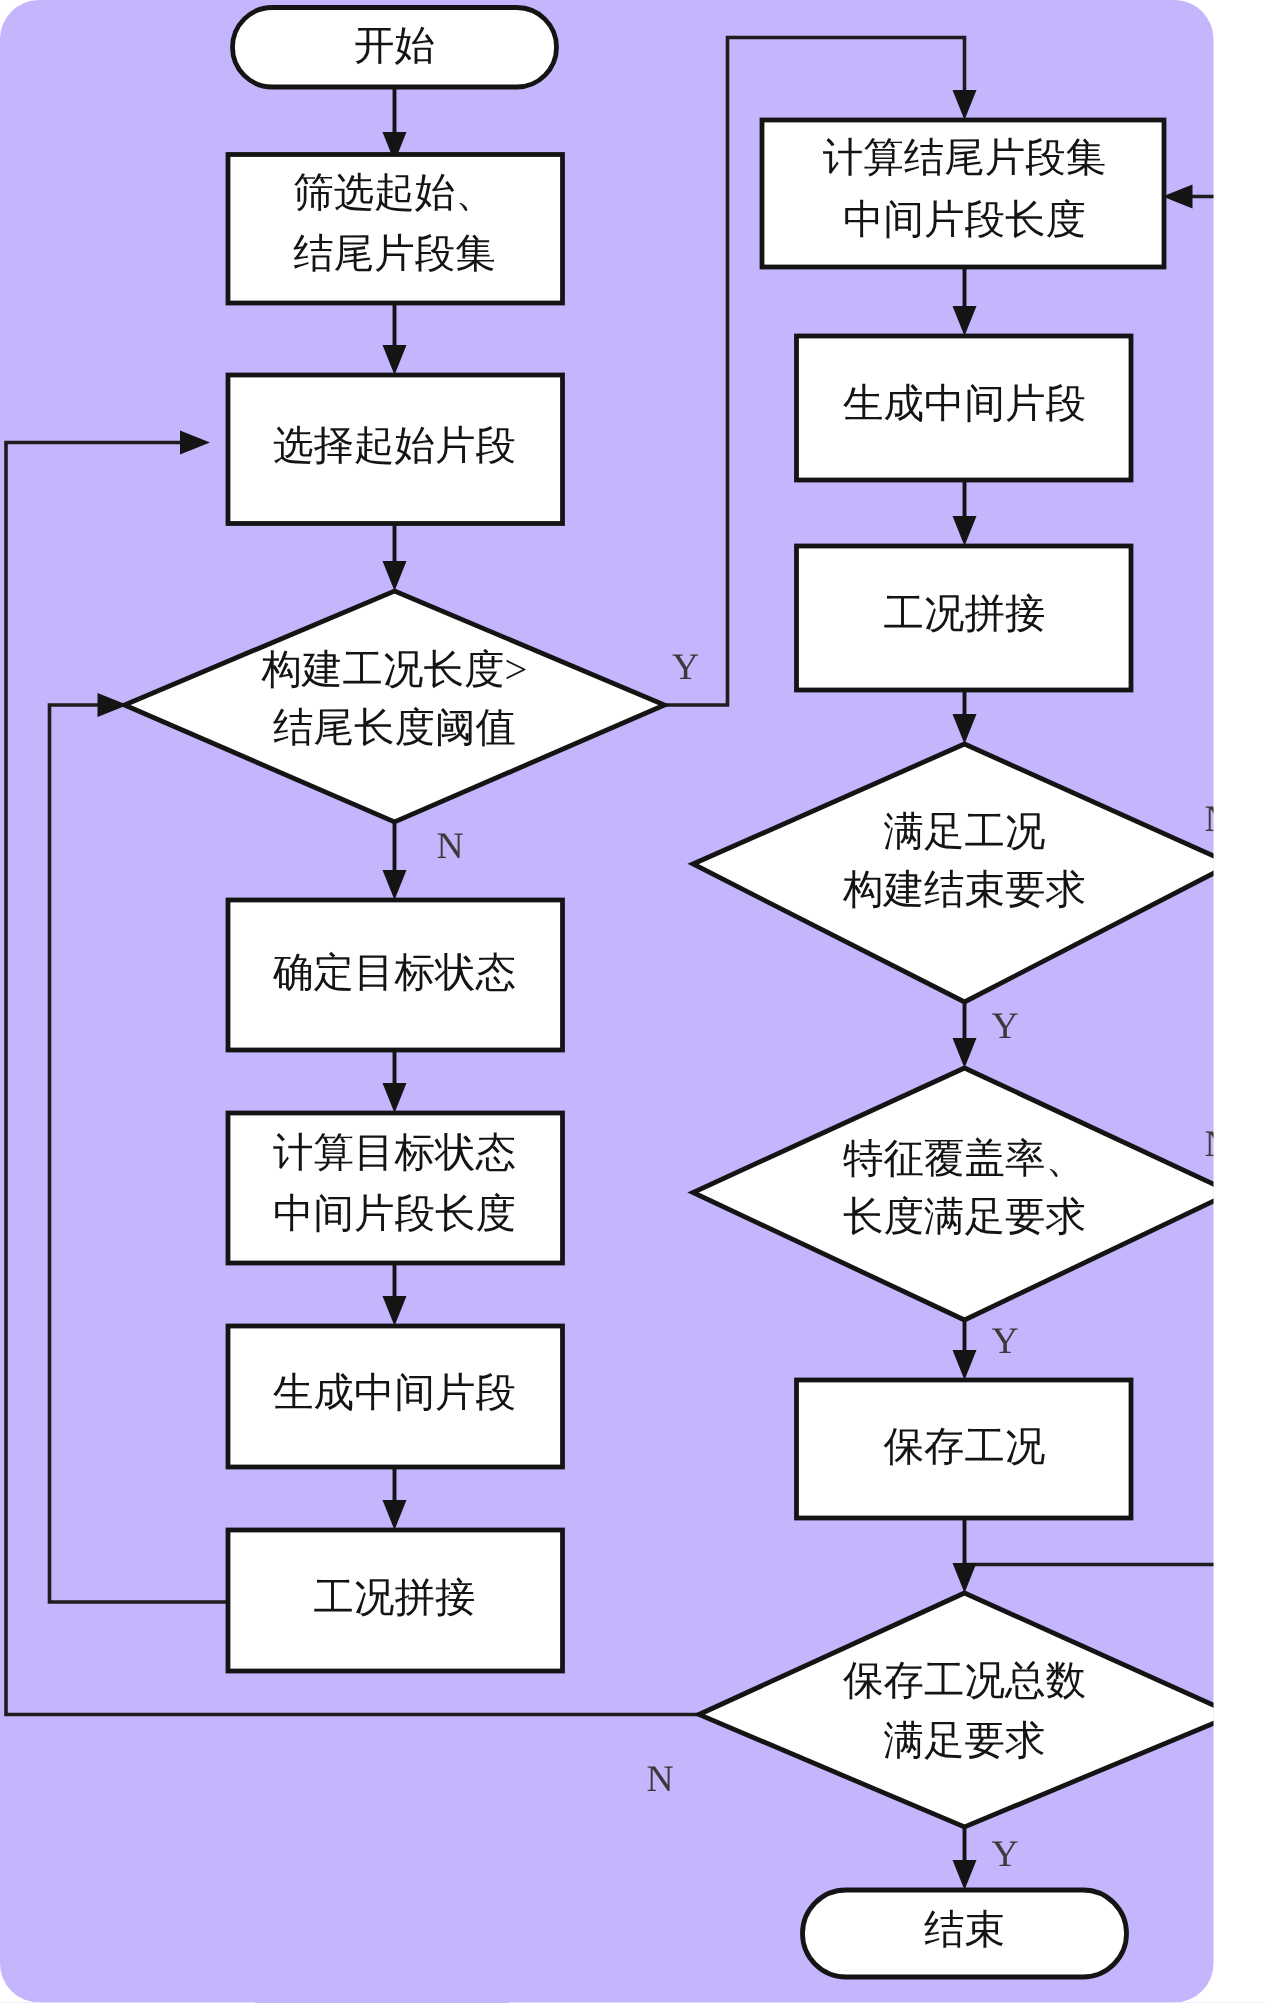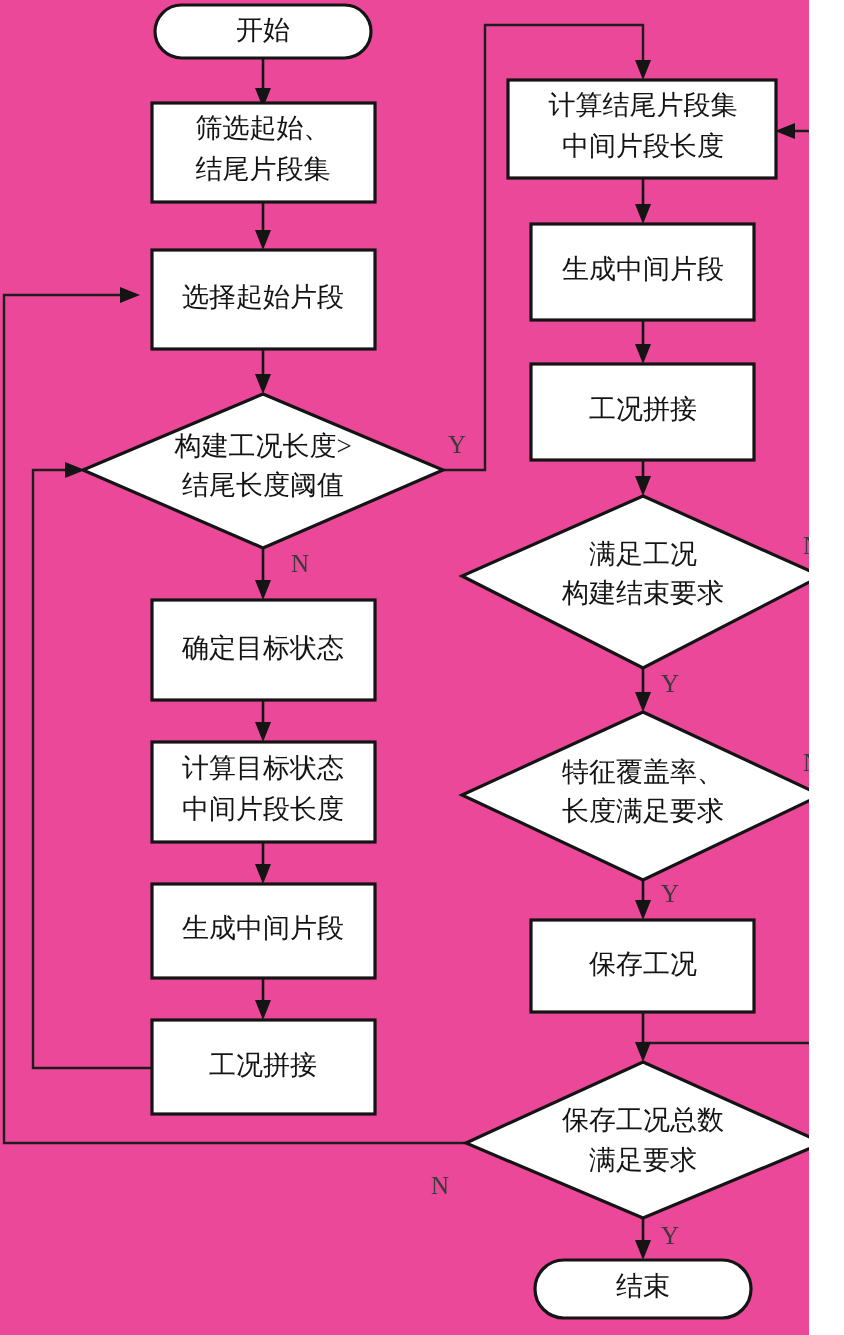--- a/index.html
+++ b/index.html
@@ -1,17 +1,17 @@
 <!DOCTYPE html>
 <html><head>
 <meta charset="utf-8">
 <style>
   html,body{margin:0;padding:0;background:#ffffff;}
   body{font-family:"Liberation Serif","DejaVu Serif",serif;}
-  #flow-root{position:relative;width:809px;height:1335px;background:#ec4899;overflow:hidden;}
+  #flow-root{position:relative;width:809px;height:1335px;background:#c4b5fd;overflow:hidden;border-radius:26px;}
   svg{display:block;}
   .node-text{font-family:"Liberation Serif","DejaVu Serif",serif;font-size:27px;fill:#141414;text-anchor:middle;dominant-baseline:middle;}
   .node-text.term{font-size:27px;}
   .branch-label{font-family:"Liberation Serif","DejaVu Serif",serif;font-size:25px;fill:#3a3a3a;text-anchor:middle;dominant-baseline:middle;}
   .shape{fill:#ffffff;stroke:#141414;}
   .box{stroke-width:3.2;}
   .diamond{stroke-width:3.2;fill:#ffffff;}
   .term-shape{stroke-width:3.2;}
   .edge{stroke:#141414;stroke-width:2.6;fill:none;}
   .edge-thin{stroke:#1d1d1d;stroke-width:2.4;fill:none;}

